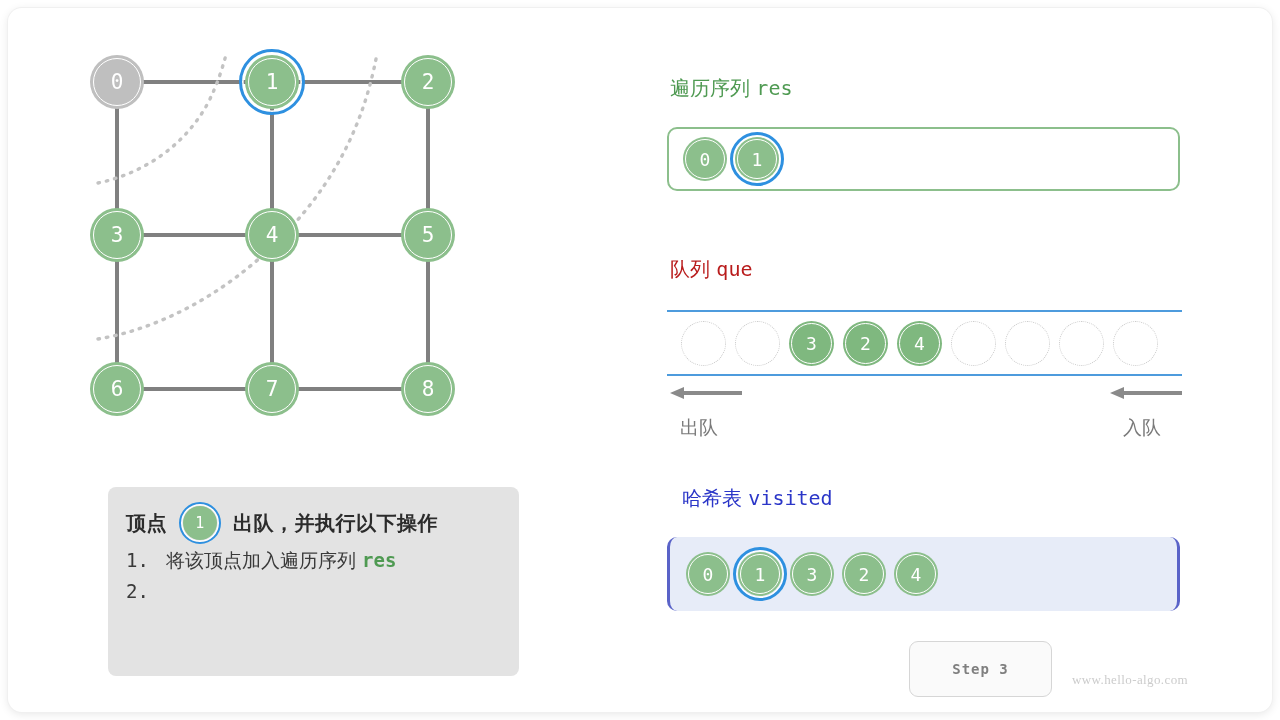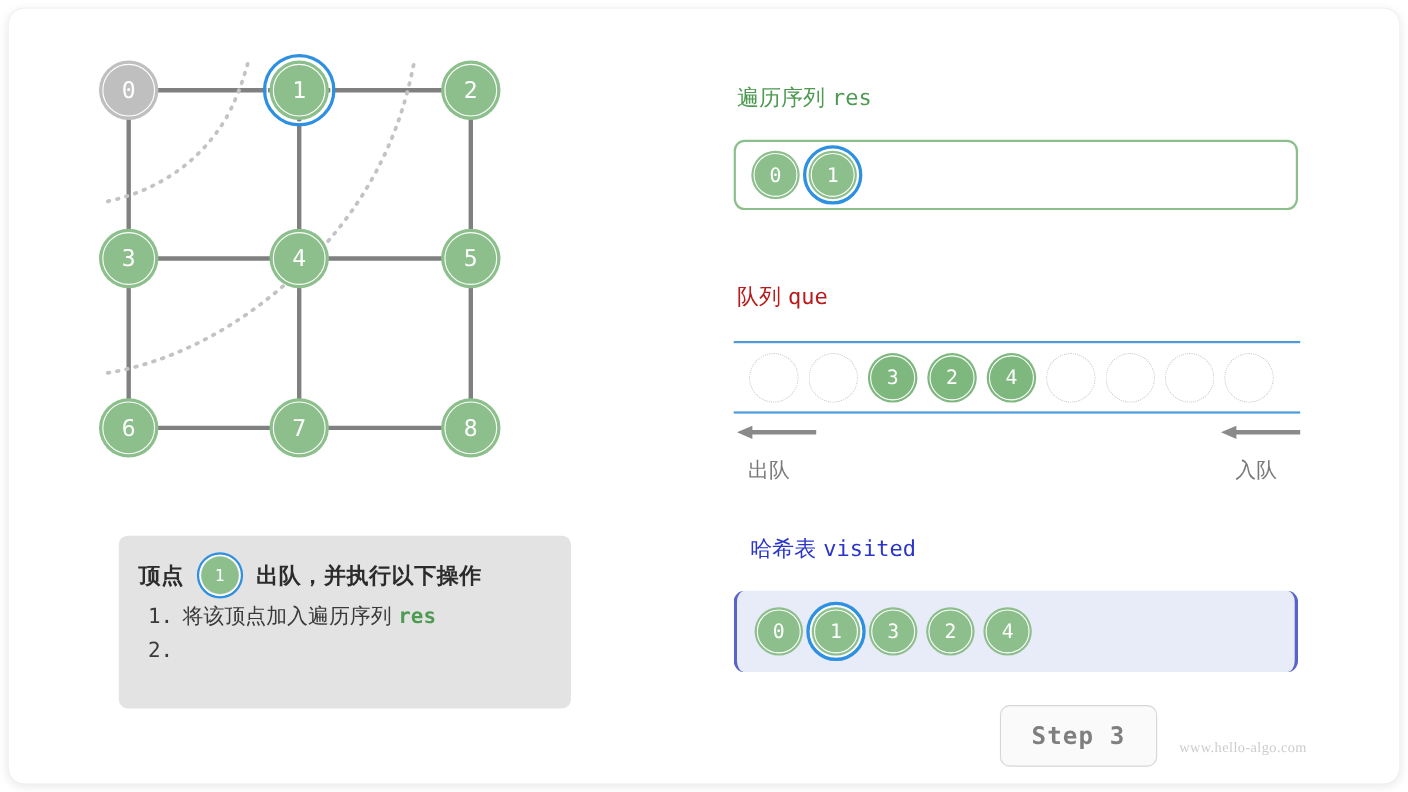--- a/index.html
+++ b/index.html
@@ -59,25 +59,24 @@
     left: -6px; top: -6px; right: -6px; bottom: -6px;
     border-radius: 50%;
     border: 3.5px solid #2e90e0;
     box-shadow: inset 0 0 0 1.6px #ffffff;
   }
 
   
   #caption-box {
     position: absolute;
     left: 108px; top: 487px;
-    width: 411px; height: 157px;
+    width: 411px; height: 189px;
     background: #e3e3e3;
     border-radius: 8px;
     padding: 14px 18px 10px 18px;
-    text-align: center;
   }
   #caption-head {
     display: flex; align-items: center;
     font-weight: bold;
     font-size: 20px;
     color: #2b2b2b;
     height: 44px;
     letter-spacing: 0.5px;
   }
   #caption-head .cap-node {
@@ -223,21 +222,21 @@
   
   #step-badge {
     position: absolute;
     left: 909px; top: 641px;
     width: 143px; height: 56px;
     border: 1.5px solid #d6d6d6;
     border-radius: 9px;
     background: #fafafa;
     display: flex; align-items: center; justify-content: center;
     font-family: "DejaVu Sans Mono", "Liberation Mono", monospace;
-    font-size: 22px;
+    font-size: 14px;
     font-weight: bold;
     color: #7f7f7f;
     letter-spacing: 1px;
   }
   #watermark {
     position: absolute;
     left: 1072px; top: 672px;
     font-family: Liberation Serif, serif;
     font-size: 13px;
     color: #cccccc;

